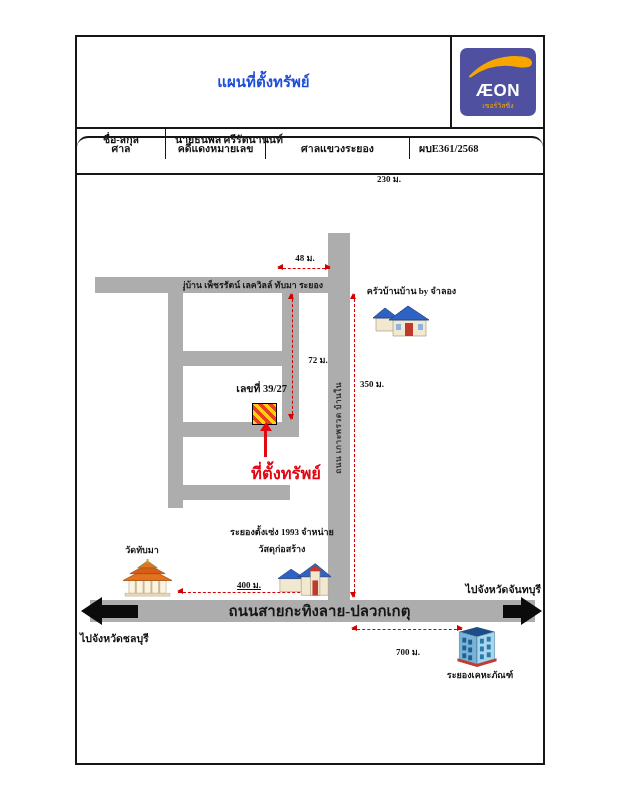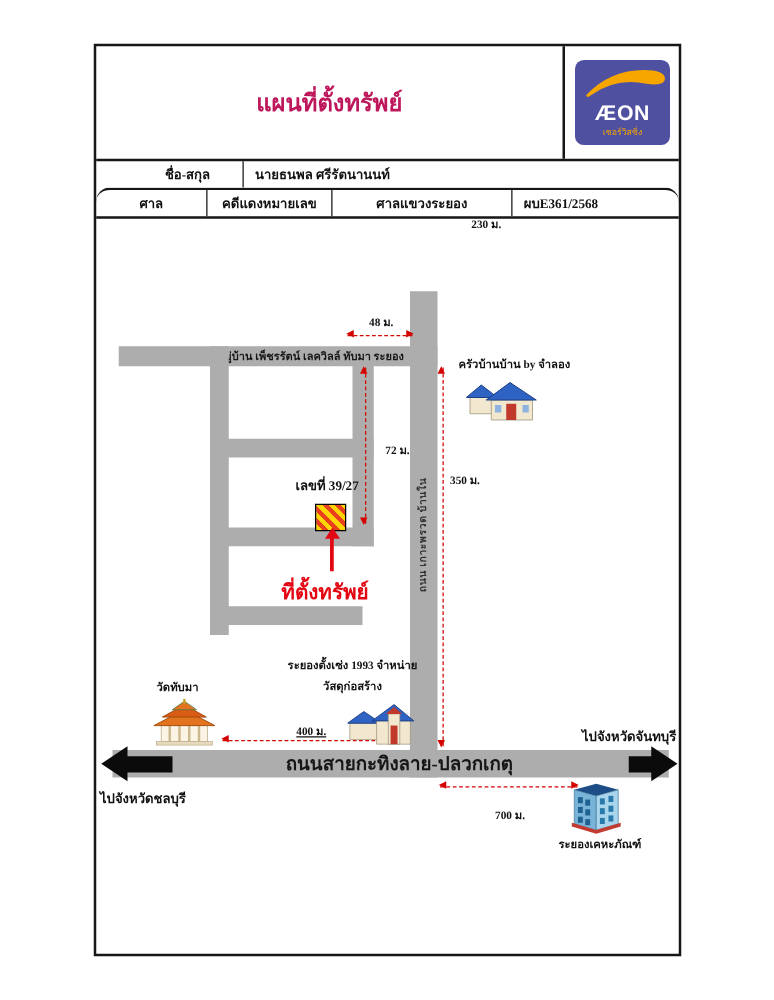--- a/index.html
+++ b/index.html
@@ -3,28 +3,28 @@
 <meta charset="utf-8">
 <style>
   * { margin:0; padding:0; box-sizing:border-box; }
   body { background:#fff; font-family:"Liberation Serif","DejaVu Serif",serif; }
   .page { position:relative; width:619px; height:800px; background:#fff; overflow:hidden; }
   .frame { position:absolute; left:75px; top:35px; width:470px; height:730px;
            border:2px solid #161616; background:#fff; }
   
   .title-cell { position:absolute; left:0; top:0; width:373px; height:90px;
                 display:flex; align-items:center; justify-content:center;
-                font-size:19px; font-weight:bold; color:#be185d; }
+                font-size:15px; font-weight:bold; color:#1d4ed8; }
   .logo-cell { position:absolute; left:373px; top:0; width:93px; height:90px;
                border-left:2px solid #161616; display:flex; align-items:center; justify-content:center; }
   
   .trow { position:absolute; left:0; width:466px; display:flex; border-top:2px solid #161616;
           font-weight:bold; font-size:10.5px; color:#111; }
-  .trow1 { top:90px; height:23px;padding-left:29px; }
-  .trow2 { top:113px; height:23px;border-radius:11px; }
+  .trow1 { top:90px; height:23px; }
+  .trow2 { top:99px; height:23px;border-radius:11px; }
   .tcell { display:flex; align-items:center; justify-content:center; height:100%; }
   .tcell.bl { border-left:1.5px solid #161616; }
   .w88 { width:88px; } .w144 { width:144px; } .w100 { width:100px; }
   .grow { flex:1; justify-content:flex-start; padding-left:9px; }
   .map-divider { position:absolute; left:0; top:136px; width:466px; border-top:2px solid #161616; }
   
   .road { position:absolute; background:#adadad; }
   .road-label-h { position:absolute; inset:0; font-size:8.8px; font-weight:bold; color:#161616;
                   display:flex; align-items:center; justify-content:center; white-space:nowrap; }
   .vroad-text { writing-mode:vertical-rl; transform:rotate(180deg); font-size:8.3px; font-weight:bold;
@@ -42,21 +42,21 @@
   
   .lbl { position:absolute; font-weight:bold; color:#111; font-size:9px; text-align:center; white-space:nowrap; }
   .lbl-230 { left:290px; top:135px; width:44px; }
   .lbl-48  { left:210px; top:214px; width:36px; }
   .lbl-72  { left:223px; top:316px; width:36px; }
   .lbl-350 { left:283px; top:340px; width:42px; text-align:left; }
   .lbl-400 { left:150px; top:541px; width:44px;text-decoration:underline; }
   .lbl-700 { left:303px; top:608px; width:56px; }
   .lbl-restaurant { left:272px; top:247px; width:125px; }
   .lbl-houseno { left:106px; top:343px; width:104px; font-size:10.5px;text-align:right; }
-  .lbl-property { left:122px; top:423px; width:122px; font-size:16.5px; color:#e30613; }
+  .lbl-property { left:122px; top:423px; width:122px; font-size:16.5px; color:#e30613;text-align:right; }
   .lbl-shop1 { left:144px; top:488px; width:122px; }
   .lbl-shop2 { left:144px; top:505px; width:122px; }
   .lbl-temple { left:28px; top:506px; width:74px; }
   .lbl-store { left:358px; top:631px; width:90px; }
   .lbl-dir-east { left:352px; top:544px; width:112px; font-size:10.5px; text-align:right; }
   .lbl-dir-west { left:3px; top:593px; width:110px; font-size:10.5px; text-align:left; }
   
   .hm { position:absolute; height:0; border-top:1.6px dashed #d40000; }
   .hm::before { content:""; position:absolute; left:-1px; top:-4.6px;
     border-top:3.2px solid transparent; border-bottom:3.2px solid transparent; border-right:6px solid #d40000; }

